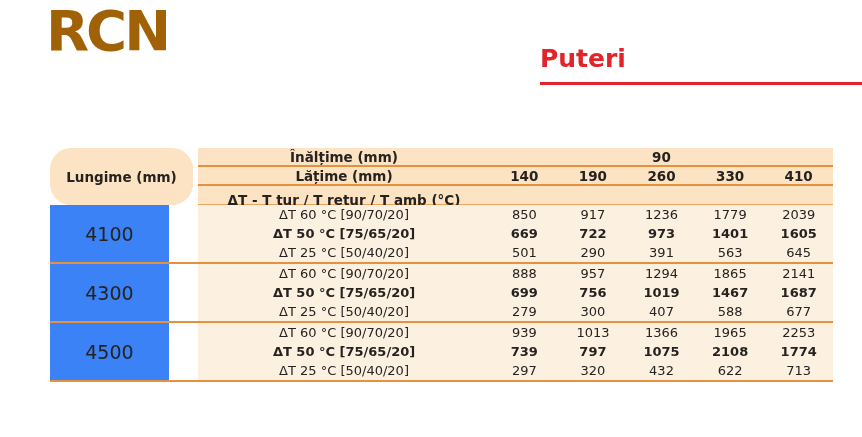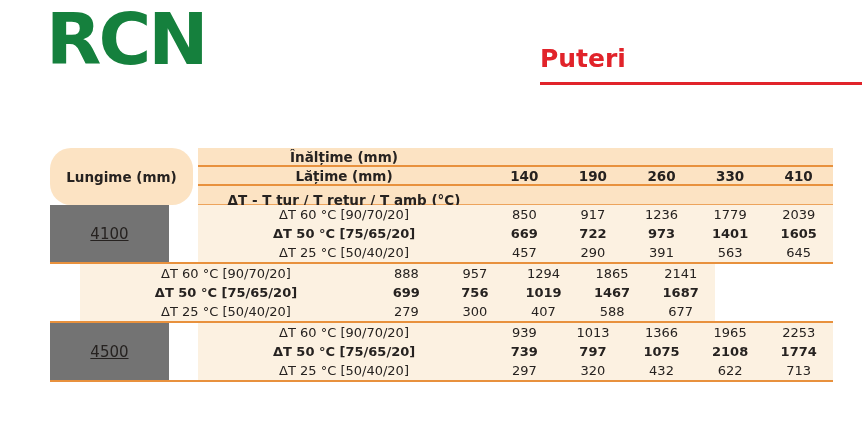--- a/index.html
+++ b/index.html
@@ -10,25 +10,25 @@
     height: 437px;
     background: #ffffff;
     font-family: "DejaVu Sans", "Liberation Sans", sans-serif;
     color: #262220;
     overflow: hidden;
   }
   .logo {
     position: absolute;
     left: 46px;
     top: 3px;
-    font-size: 72px;
+    font-size: 56px;
     font-weight: bold;
     letter-spacing: -3px;
     line-height: 1;
-    color: #15803d;
+    color: #a16207;
   }
   .section-title {
     position: absolute;
     left: 540px;
     top: 44px;
     font-size: 25px;
     font-weight: bold;
     color: #e1232a;
   }
   .red-rule {
@@ -74,26 +74,25 @@
   .hlabel { flex: 0 0 292px; text-align: center; }
   .hspan  { flex: 0 0 343px; text-align: center; }
   .hcol   { flex: 0 0 68.6px; text-align: center; }
   .tgroup {
     display: flex;
     height: 59px;
     border-bottom: 2px solid #e8913d;
   }
   .gleft {
     width: 143px;
-    background: #737373;
+    background: #3b82f6;
     display: flex;
     align-items: center;
     justify-content: center;
-    font-size: 15px;
-    text-decoration: underline;
+    font-size: 19px;
   }
   .gblock {
     width: 635px;
     background: #fcf1e1;
     display: flex;
     flex-direction: column;
     margin-left: 25px;
   }
   .drow {
     display: flex;
@@ -115,20 +114,21 @@
   <div class="red-rule"></div>
 
   <div class="ptable">
 
     <div class="thead">
       <div class="corner">Lungime (mm)</div>
       <div class="colgap"></div>
       <div class="hblock">
         <div class="hrow hrow-1">
           <div class="hlabel">Înălțime (mm)</div>
+          <div class="hspan">90</div>
         </div>
         <div class="hrow hrow-2">
           <div class="hlabel">Lățime (mm)</div>
           <div class="hcol">140</div>
           <div class="hcol">190</div>
           <div class="hcol">260</div>
           <div class="hcol">330</div>
           <div class="hcol">410</div>
         </div>
         <div class="hrow hrow-3">
@@ -152,30 +152,31 @@
         <div class="drow bold">
           <div class="dlabel">ΔT 50 °C [75/65/20]</div>
           <div class="dval">669</div>
           <div class="dval">722</div>
           <div class="dval">973</div>
           <div class="dval">1401</div>
           <div class="dval">1605</div>
         </div>
         <div class="drow">
           <div class="dlabel">ΔT 25 °C [50/40/20]</div>
-          <div class="dval">457</div>
+          <div class="dval">501</div>
           <div class="dval">290</div>
           <div class="dval">391</div>
           <div class="dval">563</div>
           <div class="dval">645</div>
         </div>
       </div>
     </div>
 
     <div class="tgroup">
+      <div class="gleft">4300</div>
       <div class="colgap"></div>
       <div class="gblock">
         <div class="drow">
           <div class="dlabel">ΔT 60 °C [90/70/20]</div>
           <div class="dval">888</div>
           <div class="dval">957</div>
           <div class="dval">1294</div>
           <div class="dval">1865</div>
           <div class="dval">2141</div>
         </div>

